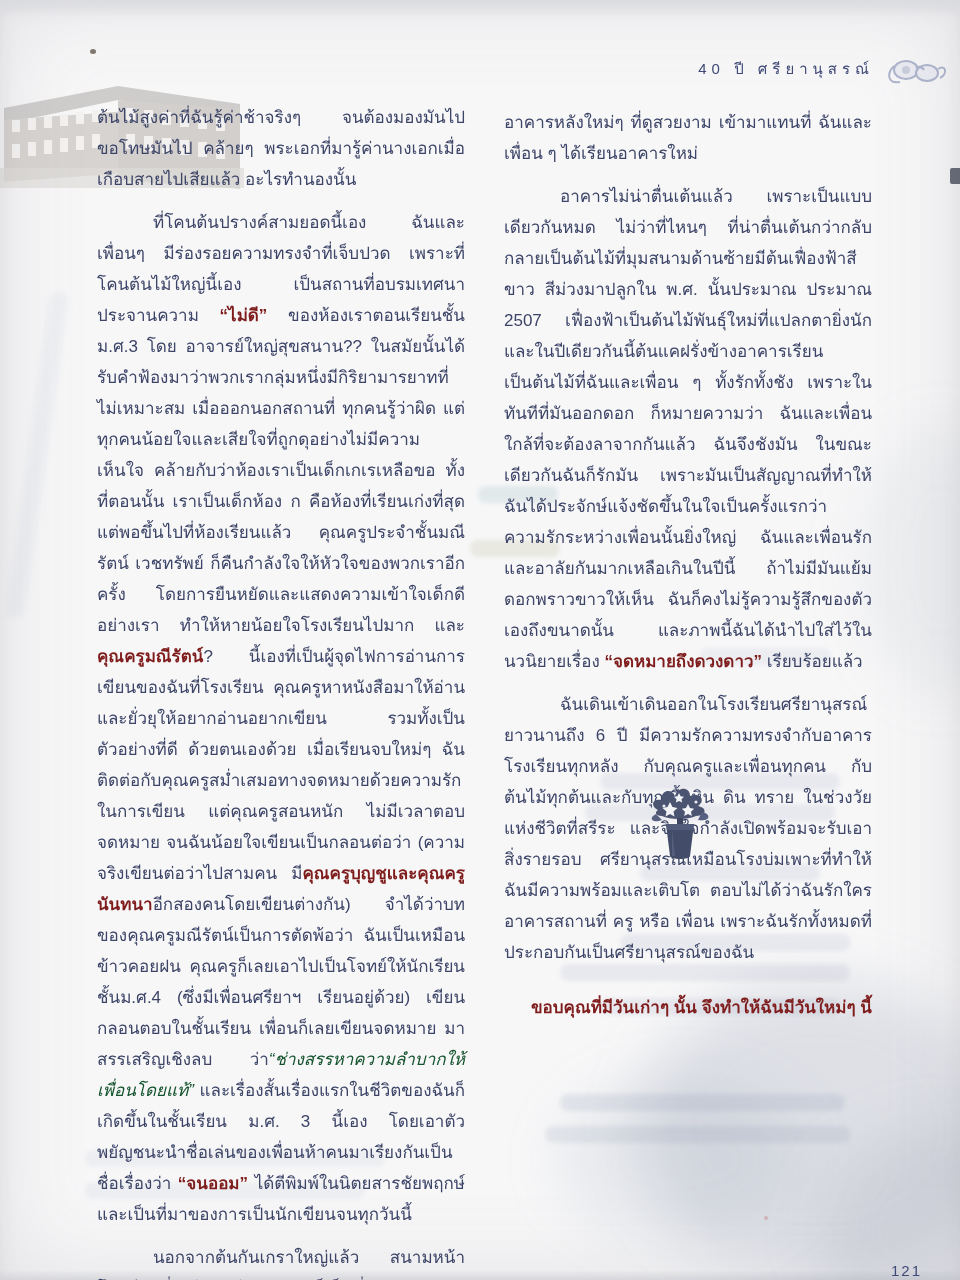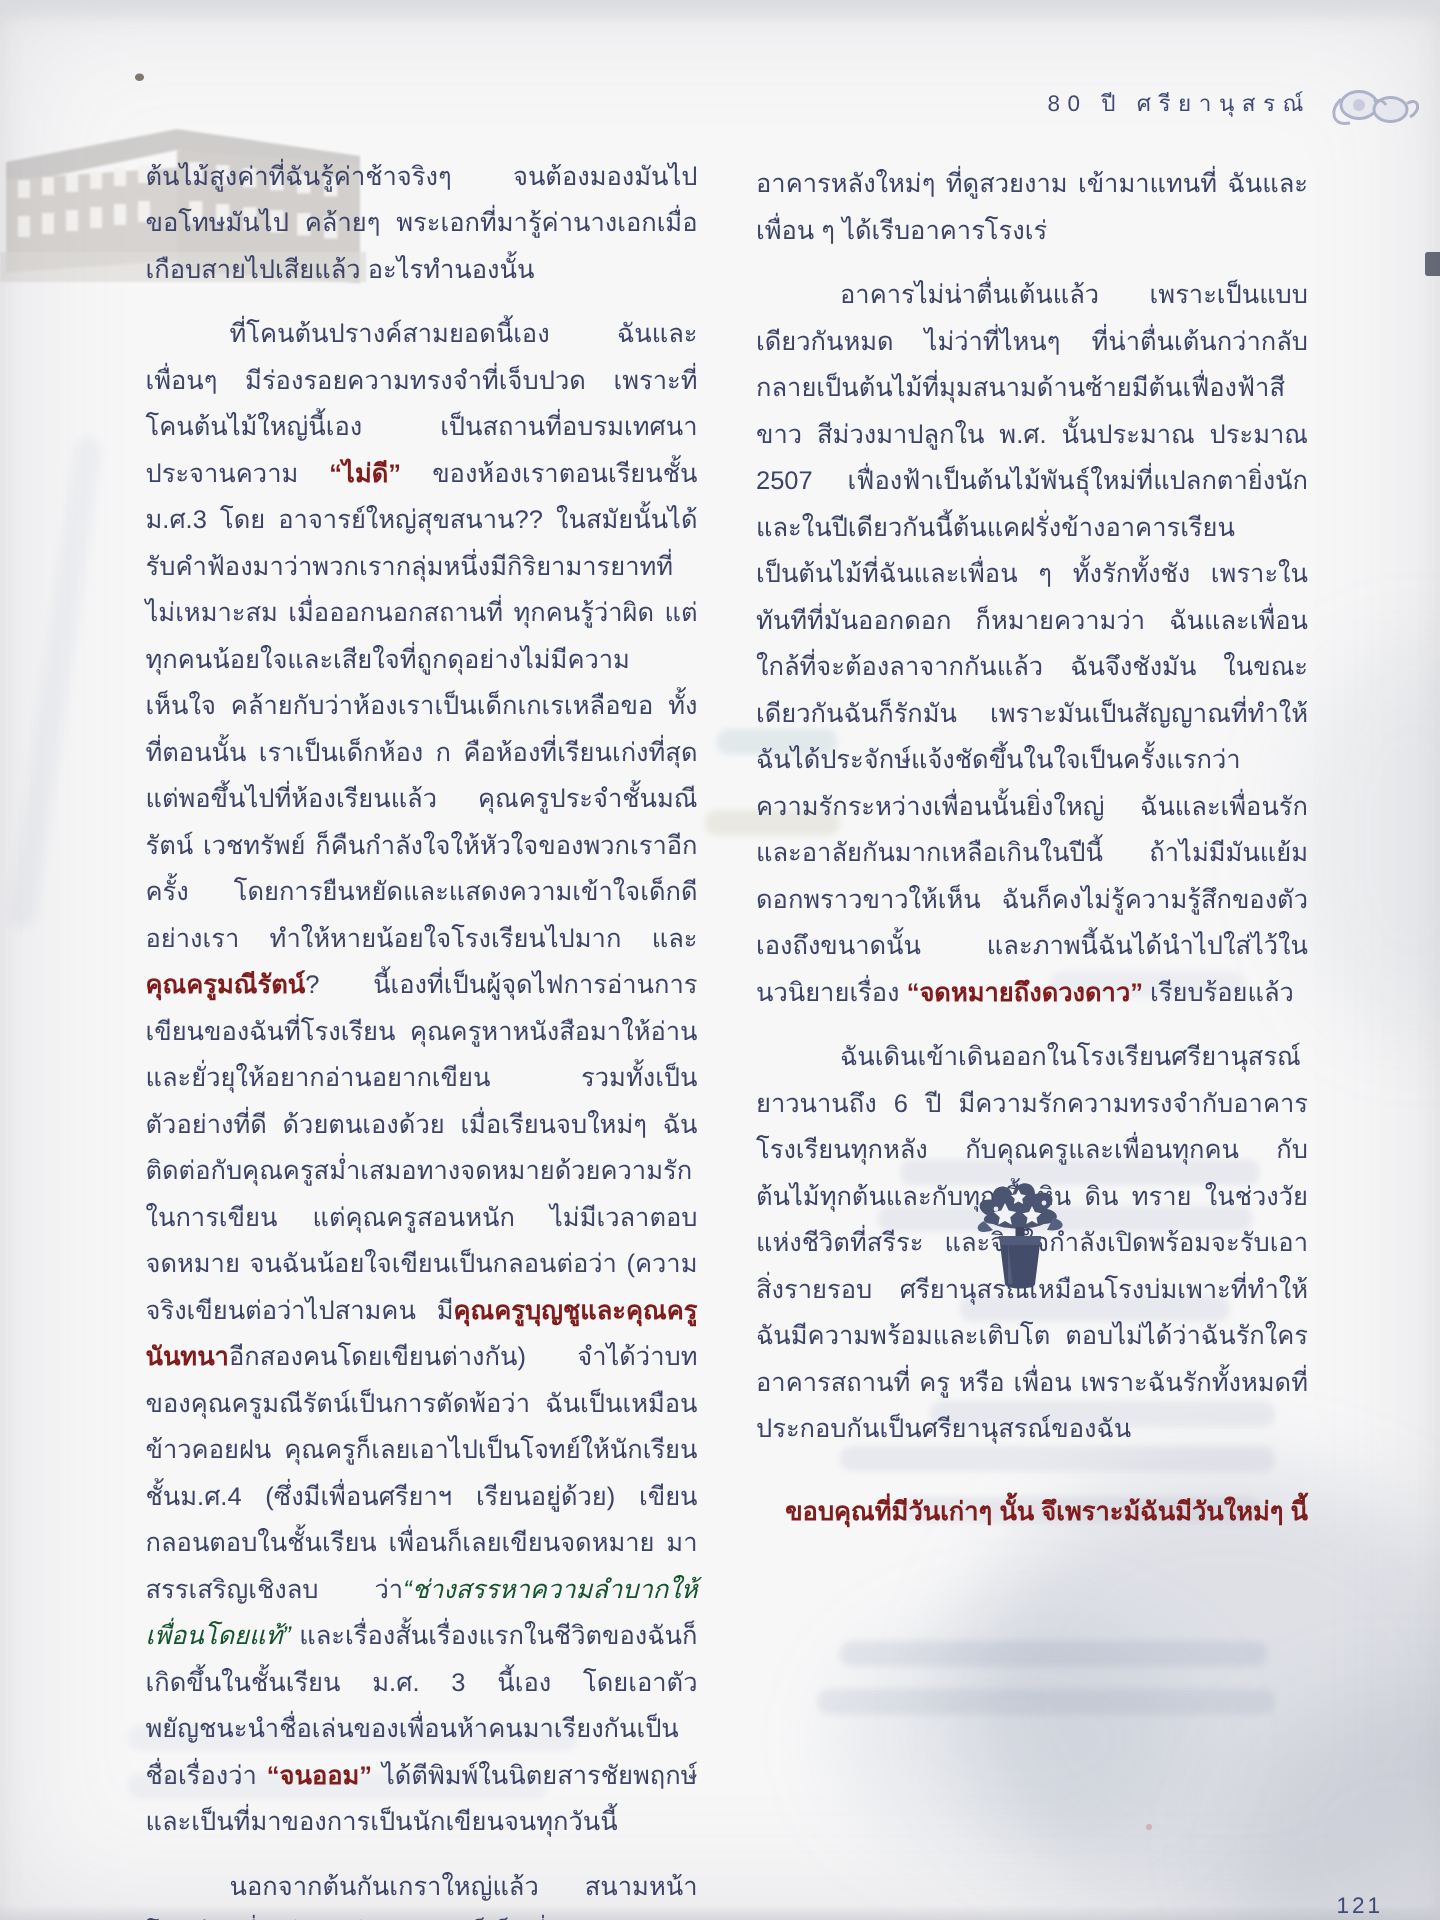--- a/index.html
+++ b/index.html
@@ -118,43 +118,43 @@
         <rect x="144" y="68" width="9" height="15"></rect>
       <rect x="162" y="70" width="9" height="15"></rect>
         <rect x="180" y="72" width="9" height="15"></rect>
       <rect x="198" y="74" width="9" height="15"></rect>
         <rect x="216" y="76" width="9" height="15"></rect>
     </g>
     <rect x="0" y="100" width="244" height="20" fill="#b7b0a8" opacity=".7"></rect>
   </svg>
 
   <div class="header">
-    <span class="header-title">80 ปี ศรียานุสรณ์</span>
+    <span class="header-title">40 ปี ศรียานุสรณ์</span>
     <svg class="ornament" viewBox="0 0 70 50">
       <g fill="none" stroke="#7d87ad" stroke-width="2" opacity=".8">
         <ellipse cx="26" cy="26" rx="12" ry="9" fill="#dfe2ec"></ellipse>
         <ellipse cx="47" cy="29" rx="11" ry="8" fill="#dfe2ec"></ellipse>
         <path d="M14 22 C6 30, 8 40, 20 38"></path>
         <path d="M58 25 C66 20, 68 30, 60 34"></path>
         <path d="M36 24 C39 22, 42 23, 44 26"></path>
         <circle cx="26" cy="26" r="4" fill="#aab1c9" stroke="none"></circle>
       </g>
     </svg>
   </div>
 
   <div class="col col-left">
       <p class="para"><span>ต้นไม้สูงค่าที่ฉันรู้ค่าช้าจริงๆ จนต้องมองมันไปขอโทษมันไป คล้ายๆ พระเอกที่มารู้ค่านางเอกเมื่อเกือบสายไปเสียแล้ว อะไรทำนองนั้น</span></p>
       <p class="para indent"><span>ที่โคนต้นปรางค์สามยอดนี้เอง ฉันและเพื่อนๆ มีร่องรอยความทรงจำที่เจ็บปวด เพราะที่โคนต้นไม้ใหญ่นี้เอง เป็นสถานที่อบรมเทศนาประจานความ </span><b>“ไม่ดี”</b><span> ของห้องเราตอนเรียนชั้น ม.ศ.3 โดย อาจารย์ใหญ่สุขสนาน?? ในสมัยนั้นได้รับคำฟ้องมาว่าพวกเรากลุ่มหนึ่งมีกิริยามารยาทที่ไม่เหมาะสม เมื่อออกนอกสถานที่ ทุกคนรู้ว่าผิด แต่ทุกคนน้อยใจและเสียใจที่ถูกดุอย่างไม่มีความเห็นใจ คล้ายกับว่าห้องเราเป็นเด็กเกเรเหลือขอ ทั้งที่ตอนนั้น เราเป็นเด็กห้อง ก คือห้องที่เรียนเก่งที่สุด แต่พอขึ้นไปที่ห้องเรียนแล้ว คุณครูประจำชั้นมณีรัตน์ เวชทรัพย์ ก็คืนกำลังใจให้หัวใจของพวกเราอีกครั้ง โดยการยืนหยัดและแสดงความเข้าใจเด็กดีอย่างเรา ทำให้หายน้อยใจโรงเรียนไปมาก และ</span><b>คุณครูมณีรัตน์</b><span>? นี้เองที่เป็นผู้จุดไฟการอ่านการเขียนของฉันที่โรงเรียน คุณครูหาหนังสือมาให้อ่าน และยั่วยุให้อยากอ่านอยากเขียน รวมทั้งเป็นตัวอย่างที่ดี ด้วยตนเองด้วย เมื่อเรียนจบใหม่ๆ ฉันติดต่อกับคุณครูสม่ำเสมอทางจดหมายด้วยความรักในการเขียน แต่คุณครูสอนหนัก ไม่มีเวลาตอบจดหมาย จนฉันน้อยใจเขียนเป็นกลอนต่อว่า (ความจริงเขียนต่อว่าไปสามคน มี</span><b>คุณครูบุญชูและคุณครูนันทนา</b><span>อีกสองคนโดยเขียนต่างกัน) จำได้ว่าบทของคุณครูมณีรัตน์เป็นการตัดพ้อว่า ฉันเป็นเหมือนข้าวคอยฝน คุณครูก็เลยเอาไปเป็นโจทย์ให้นักเรียนชั้นม.ศ.4 (ซึ่งมีเพื่อนศรียาฯ เรียนอยู่ด้วย) เขียนกลอนตอบในชั้นเรียน เพื่อนก็เลยเขียนจดหมาย มาสรรเสริญเชิงลบ ว่า</span><i>“ช่างสรรหาความลำบากให้เพื่อนโดยแท้”</i><span> และเรื่องสั้นเรื่องแรกในชีวิตของฉันก็เกิดขึ้นในชั้นเรียน ม.ศ. 3 นี้เอง โดยเอาตัวพยัญชนะนำชื่อเล่นของเพื่อนห้าคนมาเรียงกันเป็นชื่อเรื่องว่า </span><b>“จนออม”</b><span> ได้ตีพิมพ์ในนิตยสารชัยพฤกษ์ และเป็นที่มาของการเป็นนักเขียนจนทุกวันนี้</span></p>
       <p class="para indent"><span>นอกจากต้นกันเกราใหญ่แล้ว สนามหน้าโรงเรียนที่อยู่ด้านหน้าอาคาร ก็เป็นที่แห่งความทรงจำเช่นกัน ตอนเช้านักเรียนทุกชั้น ทุกปีจะมาเข้าแถวเคารพธงชาติ มันไม่ใหญ่โตมากนัก ถ้าเราได้ย้อนกลับเข้าไปดูใน พ.ศ. นี้ แต่สำหรับฉันใน พ.ศ. นั้น มันกว้างใหญ่น่ามหัศจรรย์ใจเหลือกำลัง เวลาถึงชั่วโมงพละ </span></p>
     </div>
   <div class="col col-right">
-      <p class="para"><span>อาคารหลังใหม่ๆ ที่ดูสวยงาม เข้ามาแทนที่ ฉันและเพื่อน ๆ ได้เรีบอาคารโรงเร่</span></p>
+      <p class="para"><span>อาคารหลังใหม่ๆ ที่ดูสวยงาม เข้ามาแทนที่ ฉันและเพื่อน ๆ ได้เรียนอาคารใหม่</span></p>
       <p class="para indent"><span>อาคารไม่น่าตื่นเต้นแล้ว เพราะเป็นแบบเดียวกันหมด ไม่ว่าที่ไหนๆ ที่น่าตื่นเต้นกว่ากลับกลายเป็นต้นไม้ที่มุมสนามด้านซ้ายมีต้นเฟื่องฟ้าสีขาว สีม่วงมาปลูกใน พ.ศ. นั้นประมาณ ประมาณ 2507 เฟื่องฟ้าเป็นต้นไม้พันธุ์ใหม่ที่แปลกตายิ่งนัก และในปีเดียวกันนี้ต้นแคฝรั่งข้างอาคารเรียนเป็นต้นไม้ที่ฉันและเพื่อน ๆ ทั้งรักทั้งชัง เพราะในทันทีที่มันออกดอก ก็หมายความว่า ฉันและเพื่อนใกล้ที่จะต้องลาจากกันแล้ว ฉันจึงชังมัน ในขณะเดียวกันฉันก็รักมัน เพราะมันเป็นสัญญาณที่ทำให้ฉันได้ประจักษ์แจ้งชัดขึ้นในใจเป็นครั้งแรกว่า ความรักระหว่างเพื่อนนั้นยิ่งใหญ่ ฉันและเพื่อนรักและอาลัยกันมากเหลือเกินในปีนี้ ถ้าไม่มีมันแย้มดอกพราวขาวให้เห็น ฉันก็คงไม่รู้ความรู้สึกของตัวเองถึงขนาดนั้น และภาพนี้ฉันได้นำไปใส่ไว้ในนวนิยายเรื่อง </span><b>“จดหมายถึงดวงดาว”</b><span> เรียบร้อยแล้ว</span></p>
       <p class="para indent"><span>ฉันเดินเข้าเดินออกในโรงเรียนศรียานุสรณ์ยาวนานถึง 6 ปี มีความรักความทรงจำกับอาคารโรงเรียนทุกหลัง กับคุณครูและเพื่อนทุกคน กับต้นไม้ทุกต้นและกับทุกเนื้อหิน ดิน ทราย ในช่วงวัยแห่งชีวิตที่สรีระ และจิตใจกำลังเปิดพร้อมจะรับเอาสิ่งรายรอบ ศรียานุสรณ์เหมือนโรงบ่มเพาะที่ทำให้ฉันมีความพร้อมและเติบโต ตอบไม่ได้ว่าฉันรักใคร อาคารสถานที่ ครู หรือ เพื่อน เพราะฉันรักทั้งหมดที่ประกอบกันเป็นศรียานุสรณ์ของฉัน</span></p>
-      <p class="para right"><b>ขอบคุณที่มีวันเก่าๆ นั้น  จึเพราะม้ฉันมีวันใหม่ๆ นี้</b></p>
+      <p class="para right"><b>ขอบคุณที่มีวันเก่าๆ นั้น  จึงทำให้ฉันมีวันใหม่ๆ นี้</b></p>
     </div>
 
   <svg class="flowerpot" viewBox="0 0 64 84">
     <g>
       <path d="M10 30 C2 26, 4 18, 14 20 C12 10, 24 8, 27 16 C30 6, 42 7, 42 16 C52 12, 58 20, 50 26 C60 28, 58 36, 48 36 C40 40, 22 40, 14 36 C8 36, 6 33, 10 30 Z" fill="#4b5470"></path>
       <path d="M8 34 C0 38, 4 44, 14 40 Z" fill="#566080"></path>
       <path d="M54 32 C64 34, 62 42, 50 40 Z" fill="#566080"></path>
       <g fill="#f2f3f6">
         <path d="M22 22 l2.5 5 5 1 -4 3.5 1 5 -4.5-2.5 -4.5 2.5 1-5 -4-3.5 5-1 Z"></path>
         <path d="M40 24 l2 4 4.2.8 -3.2 3 .8 4.2 -3.8-2 -3.8 2 .8-4.2 -3.2-3 4.2-.8 Z"></path>

